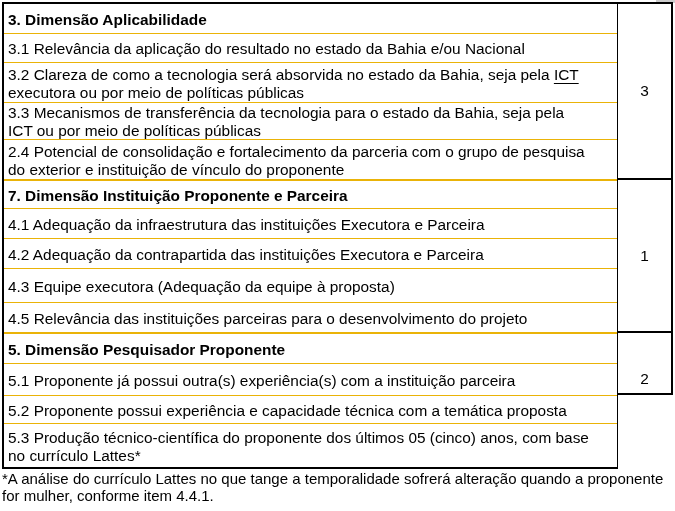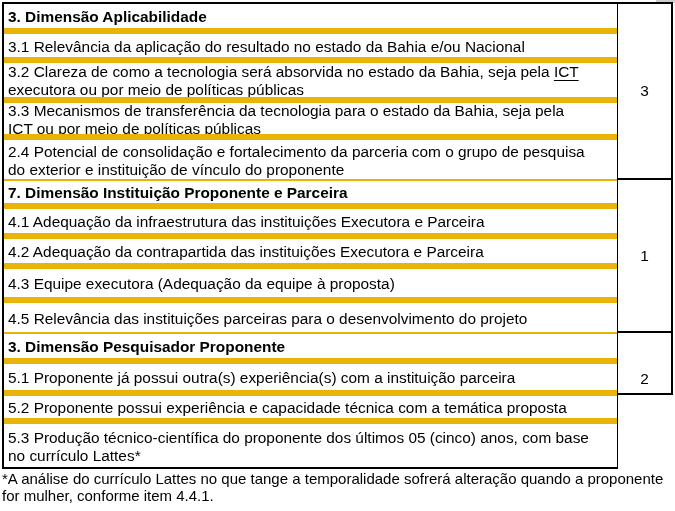--- a/index.html
+++ b/index.html
@@ -19,21 +19,21 @@
   .tbl{position:absolute;left:2px;top:2px;width:671px;}
   .main{
     position:absolute;left:0;top:0;width:616px;
     box-sizing:border-box;
     border:2px solid #000;
     border-right-width:1px;
     background:#fff;
   }
   .row{
     box-sizing:border-box;
-    border-bottom:6px solid #eab308;
+    border-bottom:1px solid #eab308;
     display:flex;flex-direction:column;justify-content:center;
     padding:2px 2px 0 4px;
     line-height:18px;
     overflow:hidden;
   }
   .row.hd{font-weight:bold;}
   .row.sec{border-bottom-width:2px;}
   .row.last{border-bottom:none;}
   .ln{white-space:nowrap;}
   .sq{
@@ -113,21 +113,21 @@
 
       <div class="row" style="height:34px">
         <div class="ln">4.3 Equipe executora (Adequação da equipe à proposta)</div>
       </div>
 
       <div class="row sec" style="height:31px">
         <div class="ln">4.5 Relevância das instituições parceiras para o desenvolvimento do projeto</div>
       </div>
 
       <div class="row hd" style="height:30px">
-        <div class="ln">3. Dimensão Pesquisador Proponente</div>
+        <div class="ln">5. Dimensão Pesquisador Proponente</div>
       </div>
 
       <div class="row" style="height:32px">
         <div class="ln">5.1 Proponente já possui outra(s) experiência(s) com a instituição parceira</div>
       </div>
 
       <div class="row" style="height:28px">
         <div class="ln">5.2 Proponente possui experiência e capacidade técnica com a temática proposta</div>
       </div>
 

